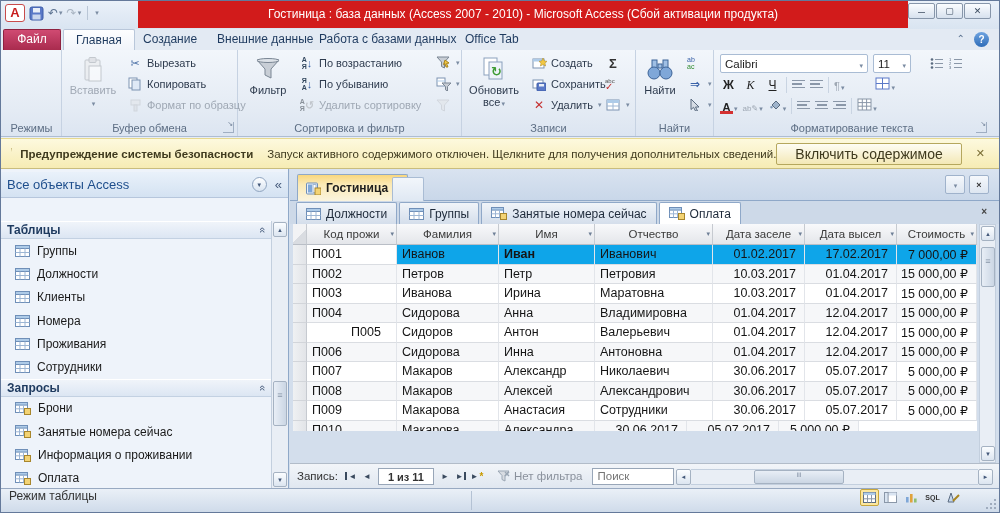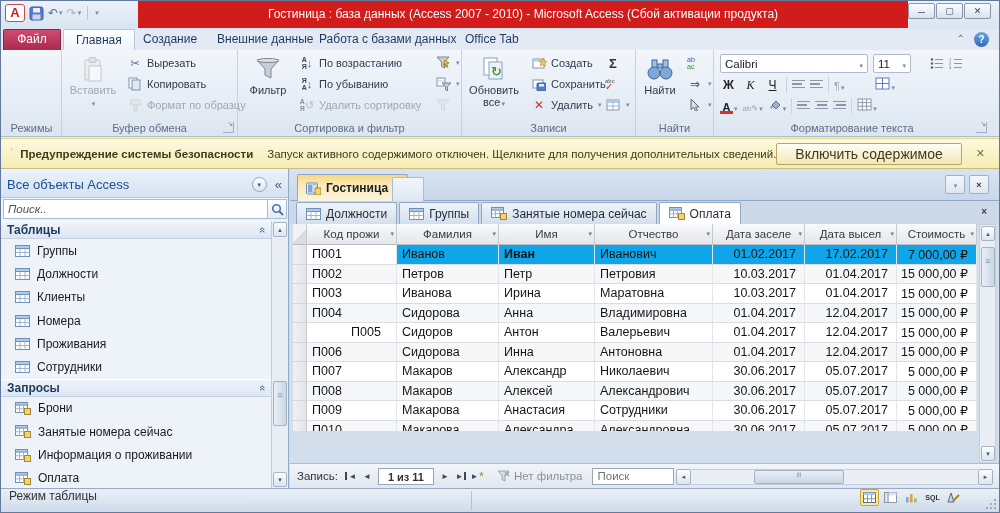--- a/index.html
+++ b/index.html
@@ -537,29 +537,20 @@
   </div>
 
   <div class="main">
 
     <div class="navpane">
       <div class="np-header">
         <span class="np-title">Все объекты Access</span>
         <span class="np-circle"></span>
         <span class="np-collapse"></span>
       </div>
-      <div class="np-search">
-        <input placeholder="Поиск.." style="">
-        <span class="mag">
-          <svg width="13" height="13">
-              <circle cx="5.5" cy="5.5" r="3.8" fill="none" stroke="#4A72A8" stroke-width="1.6"></circle>
-              <line x1="8.5" y1="8.5" x2="12" y2="12" stroke="#4A72A8" stroke-width="1.8"></line>
-            </svg>
-        </span>
-      </div>
       <div class="np-content" id="nav-sections">
           <div class="nav-sec-header">
             <span class="nav-sec-label">Таблицы</span>
             <span class="rot90">«</span>
           </div>
           <div class="nav-item">
             <svg width="15" height="12">
               <rect x="0.5" y="0.5" width="14" height="11" fill="#fff" stroke="#6F8FB8"></rect>
               <rect x="0.5" y="0.5" width="14" height="3" fill="#AECBE8" stroke="#6F8FB8"></rect>
               <line x1="5" y1="3.5" x2="5" y2="11.5" stroke="#9DB6D4"></line>
@@ -859,21 +850,20 @@
               <div class="dcell" style="width: 118px;">Сотрудники</div>
               <div class="dcell r" style="width: 92px;">30.06.2017</div>
               <div class="dcell r" style="width: 92px;">05.07.2017</div>
               <div class="dcell r" style="width: 80px;">5 000,00 ₽</div>
             </div>
             <div class="drow alt">
               <div class="dsel"></div>
               <div class="dcell" style="width: 90px; text-align: center;">П010</div>
               <div class="dcell" style="width: 102px;">Макарова</div>
               <div class="dcell" style="width: 96px;">Александра</div>
-              <div class="dcell" style="width: 118px;">Александровна</div>
               <div class="dcell r" style="width: 92px;">30.06.2017</div>
               <div class="dcell r" style="width: 92px;">05.07.2017</div>
               <div class="dcell r" style="width: 80px;">5 000,00 ₽</div>
             </div>
           </div>
       </div>
 
       <div class="vscroll">
         <div class="sbtn" style="top:1px;">▲</div>
         <div class="sthumb" style="top:22px; height:40px;"></div>

